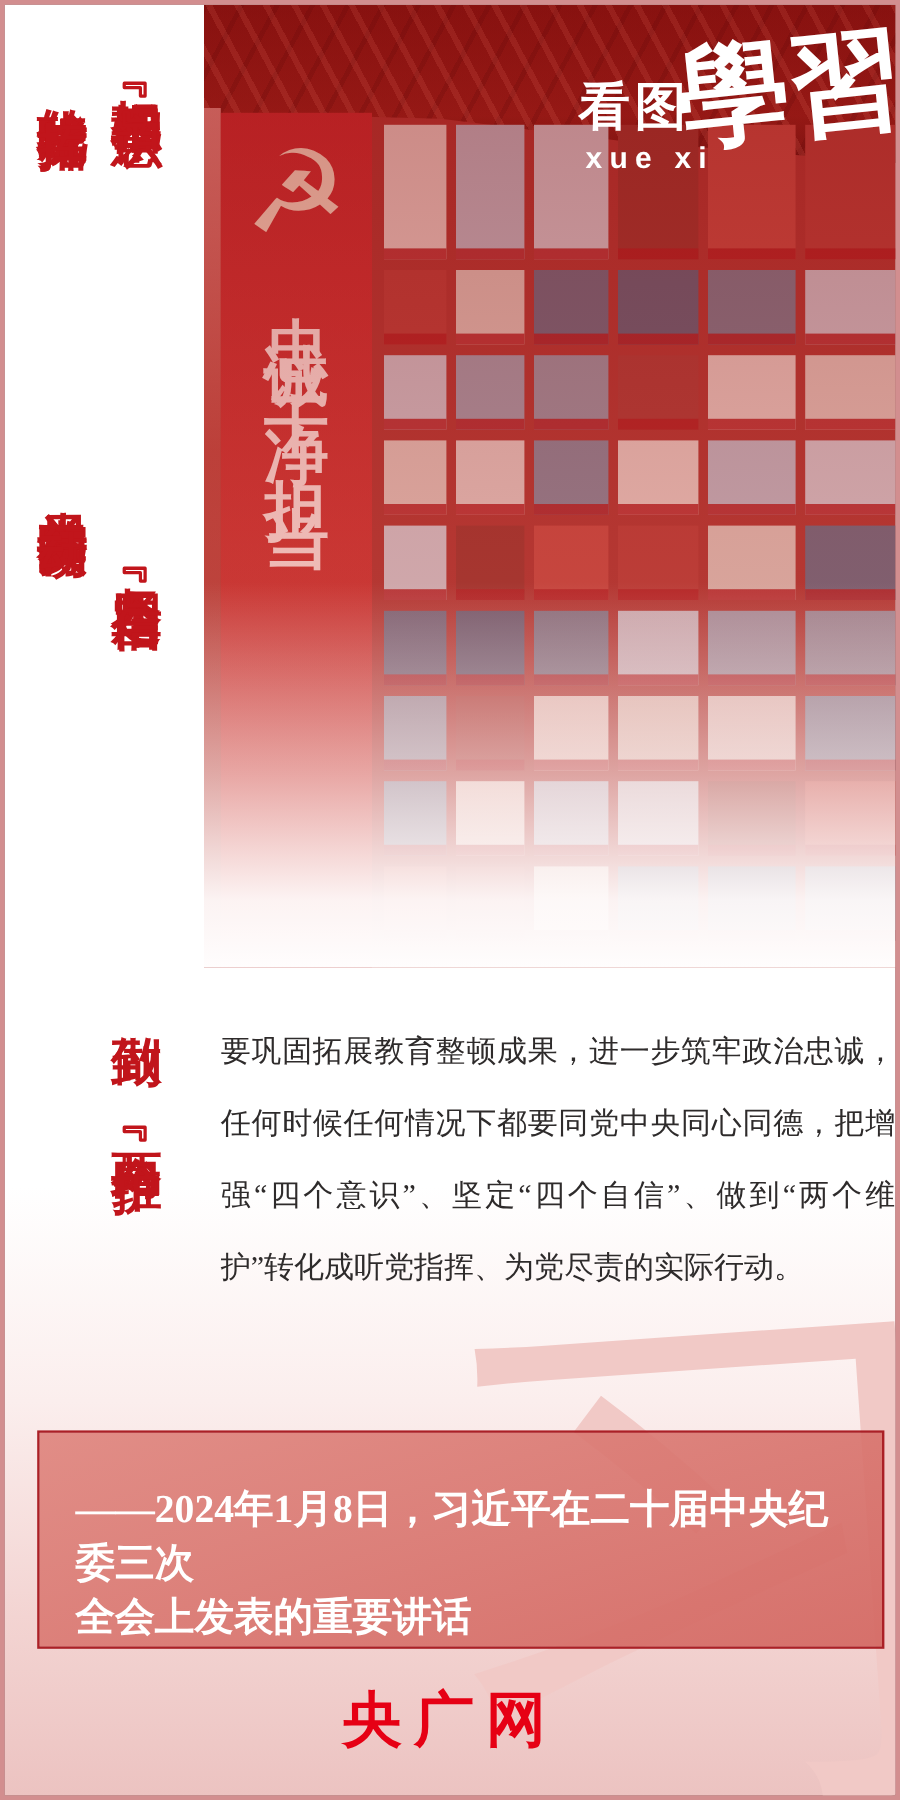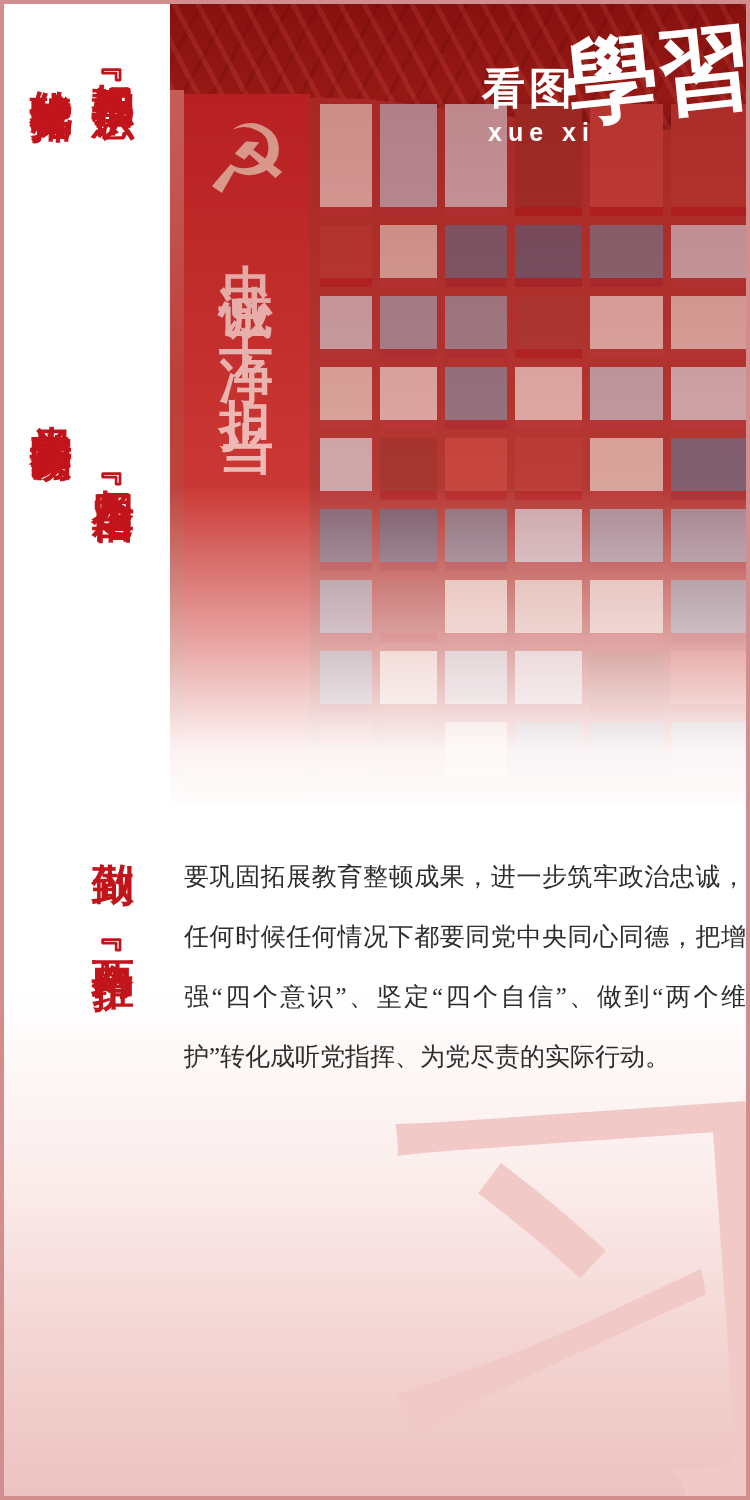--- a/index.html
+++ b/index.html
@@ -217,15 +217,22 @@
   <div class="vcol vc1b headline-red" style="color: rgb(193, 21, 27);">坚定『四个自信』</div>
   <div class="vcol vc2a headline-red" style="color: rgb(193, 21, 27);">转化成听党指挥</div>
   <div class="vcol vc2b headline-red" style="color: rgb(193, 21, 27);">为党尽责的实际行动</div>
   <div class="vcol vc3a headline-red" style="color: rgb(193, 21, 27);">做到</div>
   <div class="vcol vc3b headline-red" style="color: rgb(193, 21, 27);">『两个维护』</div>
 
   <div class="watermark">习</div>
 
   <div class="quote">要巩固拓展教育整顿成果，进一步筑牢政治忠诚，任何时候任何情况下都要同党中央同心同德，把增强“四个意识”、坚定“四个自信”、做到“两个维护”转化成听党指挥、为党尽责的实际行动。</div>
 
-
+  <div class="attr-box">
+    <div class="attr-text">
+      <div>——2024年1月8日，习近平在二十届中央纪委三次</div>
+      <div>全会上发表的重要讲话</div>
+    </div>
+  </div>
+
+  <div class="brand" style="color: rgb(230, 0, 20);">央广网</div>
 
 </div>
 
 </body></html>

